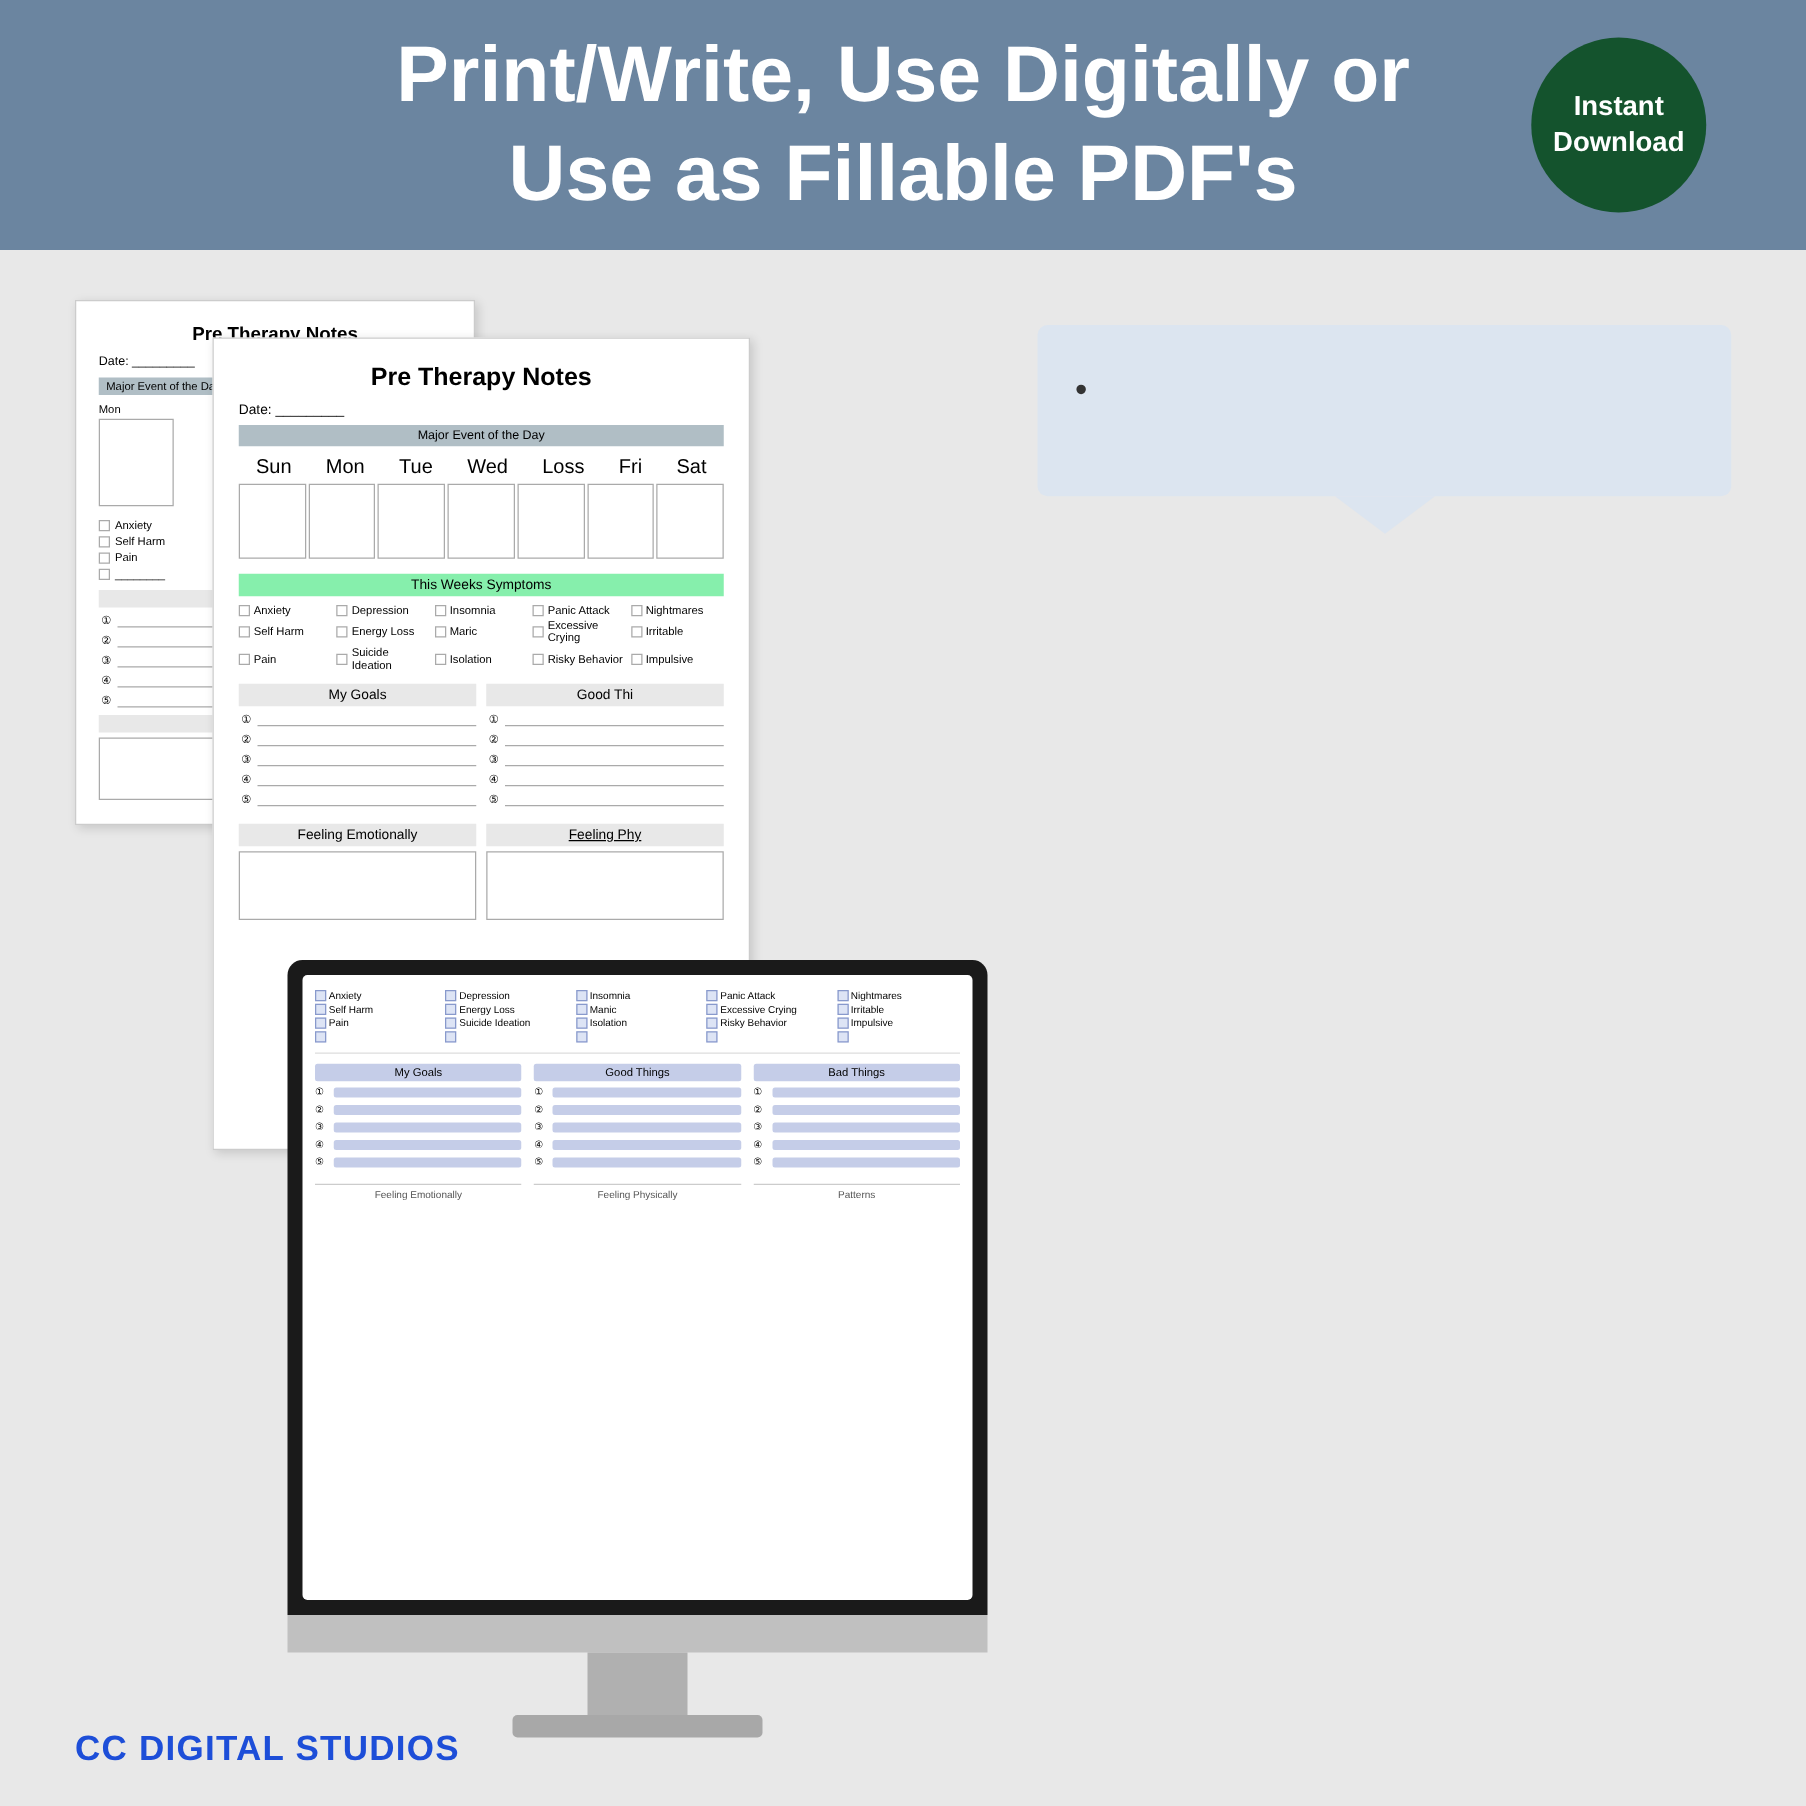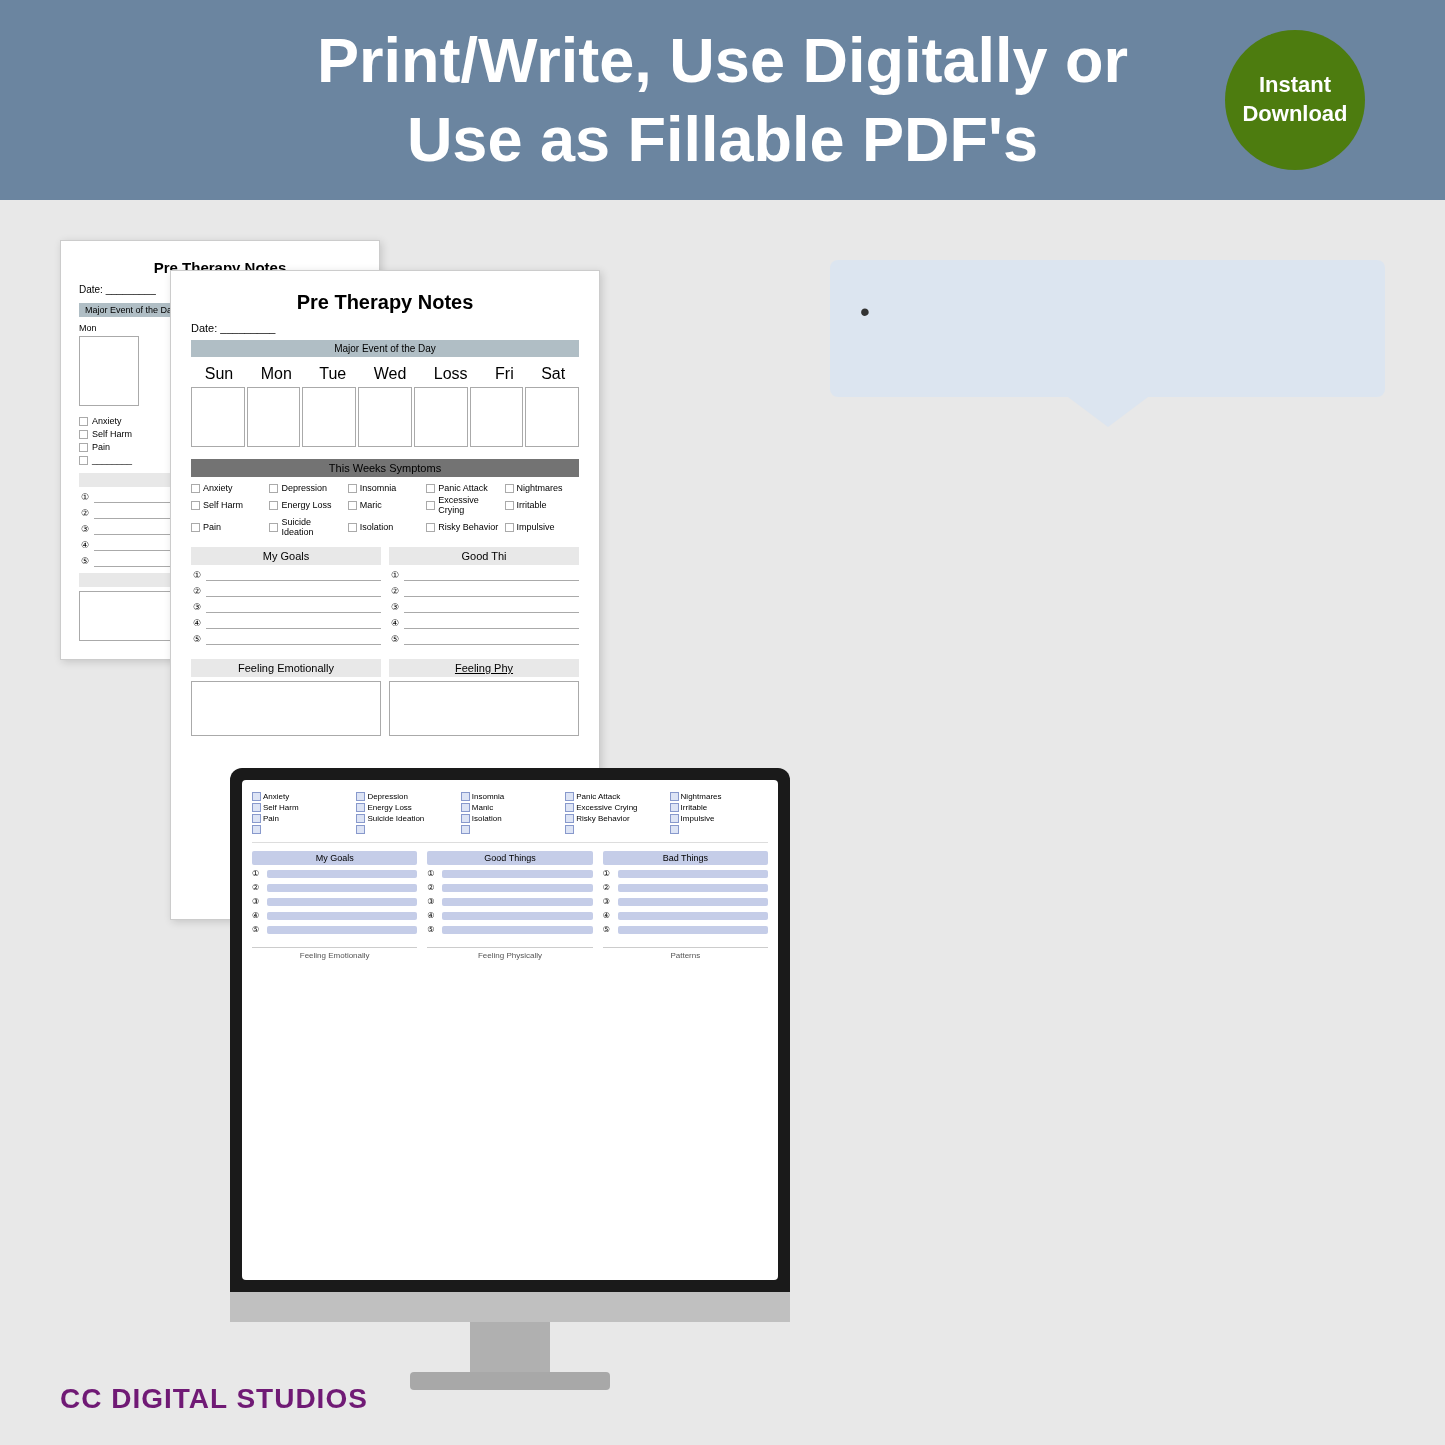--- a/index.html
+++ b/index.html
@@ -29,21 +29,21 @@
       line-height: 1.25;
     }
     .instant-download-badge {
       position: absolute;
       right: 80px;
       top: 50%;
       transform: translateY(-50%);
       width: 140px;
       height: 140px;
       border-radius: 50%;
-      background: #4d7c0f;
+      background: #14532d;
       display: flex;
       flex-direction: column;
       align-items: center;
       justify-content: center;
       color: white;
       font-weight: bold;
       font-size: 22px;
       text-align: center;
       line-height: 1.3;
     }
@@ -138,21 +138,21 @@
       margin-bottom: 12px;
     }
     .weekly-box {
       flex: 1;
       height: 60px;
       border: 1px solid #aaa;
     }
     .symptoms-badge {
       text-align: center;
       font-size: 11px;
-      background: #737373;
+      background: #86efac;
       padding: 3px;
       margin-bottom: 6px;
     }
     .symptoms-grid {
       display: grid;
       grid-template-columns: 1fr 1fr 1fr 1fr 1fr;
       gap: 2px 4px;
       font-size: 9px;
       margin-bottom: 10px;
     }
@@ -357,21 +357,21 @@
 
     
     .footer {
       position: absolute;
       bottom: 30px;
       left: 60px;
     }
     .footer-brand {
       font-size: 28px;
       font-weight: bold;
-      color: #701a75;
+      color: #1d4ed8;
       letter-spacing: 1px;
     }
 
     
     .left-chk-area {
       margin-top: 10px;
     }
     .left-chk-item {
       display: flex;
       align-items: center;

